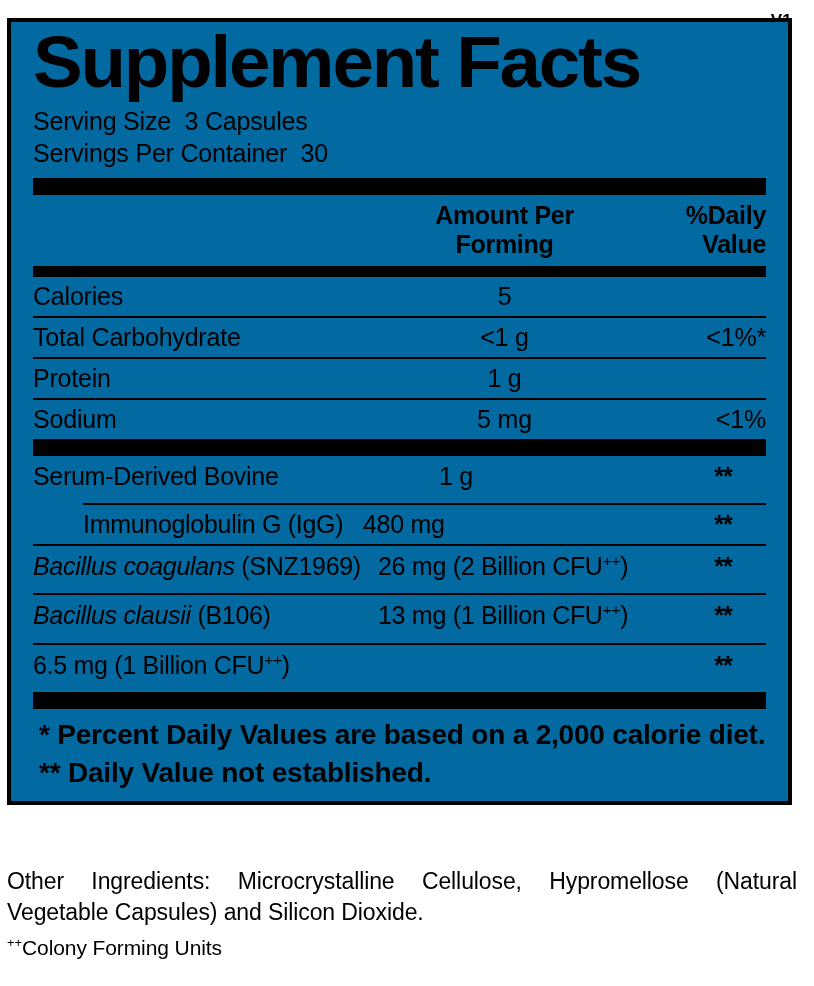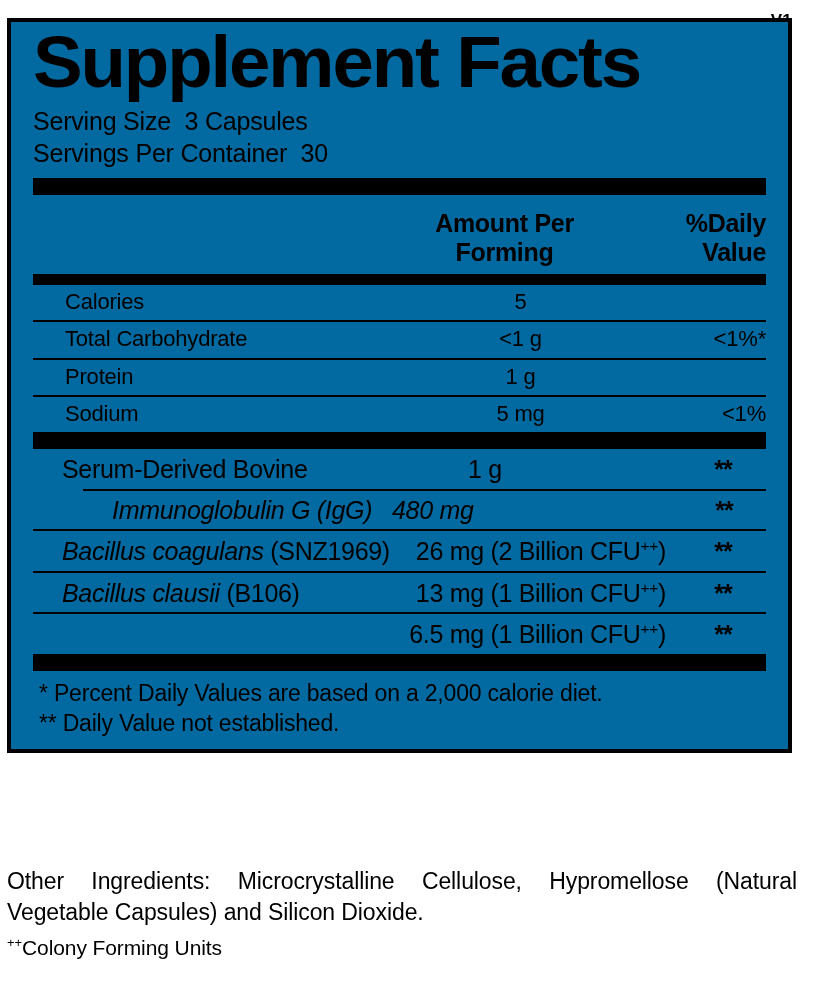--- a/index.html
+++ b/index.html
@@ -79,25 +79,24 @@
   }
   .rule-hair {
     height: 2px;
     background: #000;
   }
 
   
   .row {
     display: flex;
     align-items: flex-start;
-    font-size: 22px;
+    font-size: 25px;
     line-height: 1.2;
     letter-spacing: -0.2px;
     padding: 4px 0 5px 0;
-    margin-left: 32px;
   }
   .col-name {
     flex: 0 0 auto;
     width: 330px;
     white-space: nowrap;
   }
   .col-amount {
     flex: 1 1 auto;
     text-align: center;
     white-space: nowrap;
@@ -110,36 +109,35 @@
   }
 
   
   .header-row {
     display: flex;
     align-items: center;
     font-weight: bold;
     font-size: 25px;
     line-height: 1.16;
     letter-spacing: -0.3px;
-    padding: 14px 0 7px 0;
+    padding: 6px 0 7px 0;
     gap: 42px;
   }
   .header-row .col-name { width: 330px; }
   .header-row .col-amount { text-align: center; }
   .header-row .col-dv { text-align: right; }
 
   
   .ing-row {
     display: flex;
     align-items: flex-start;
     font-size: 25px;
     line-height: 1.22;
     letter-spacing: -0.3px;
-    padding: 5px 0 4px 0;
-    margin-left: 29px;
+    padding: 5px 0 12px 0;
   }
   .ing-name {
     flex: 1 1 auto;
     white-space: nowrap;
   }
   .ing-name .cont {
     display: block;
     padding-left: 16px;
     white-space: nowrap;
   }
@@ -155,45 +153,46 @@
     font-weight: bold;
     letter-spacing: -1px;
     white-space: nowrap;
   }
 
   
   .row-serum .ing-name  { width: 330px; flex: 0 0 auto; }
   .row-serum .ing-amount{ flex: 1 1 auto; text-align: left; padding-left: 76px; }
 
   
-  .subrow-wrap { padding-left: 50px; font-style: italic; }
+  .subrow-wrap { padding-left: 50px; }
   .row-igg { padding-top: 4px; padding-bottom: 4px; }
   .row-igg .ing-name { width: 280px; flex: 0 0 auto; }
   .row-igg .ing-amount { flex: 1 1 auto; text-align: left; }
   .row-igg .ing-dv { width: 86px; margin-left: -50px; }
 
   
   .row-bac .ing-name { flex: 0 0 auto; width: 345px; }
-  .row-bac .ing-amount { flex: 1 1 auto; text-align: right; padding-right: 14px; }
+  .row-bac .ing-amount { flex: 1 1 auto; padding-right: 14px; }
   .row-bac .ing-dv { width: 86px; }
 
   .ital { font-style: italic; }
   sup { font-size: 0.62em; vertical-align: super; line-height: 0; }
   .reg { font-size: 0.66em; vertical-align: super; line-height: 0; }
 
   
   .footnotes {
     padding: 7px 0 10px 0;
   }
   .footnote {
-    font-size: 23px;
+    font-size: 28px;
     line-height: 1.33;
     letter-spacing: -0.2px;
     padding-left: 6px;
     white-space: nowrap;
+    font-weight: bold;
   }
 
   
   .outside {
     position: absolute;
     left: 7px;
     top: 866px;
     width: 790px;
   }
   .other-ing {

